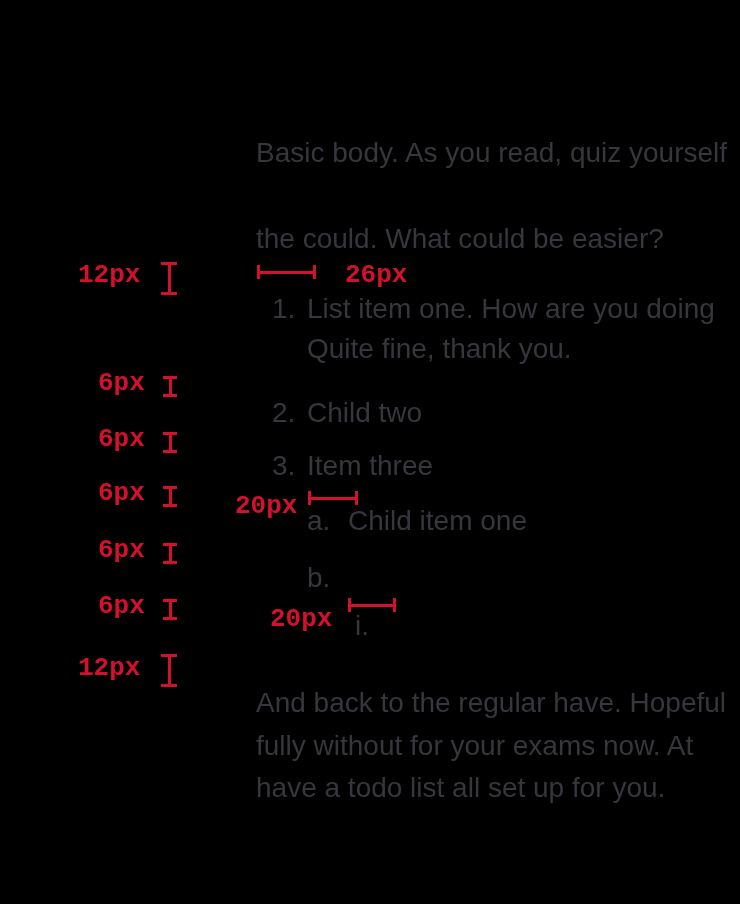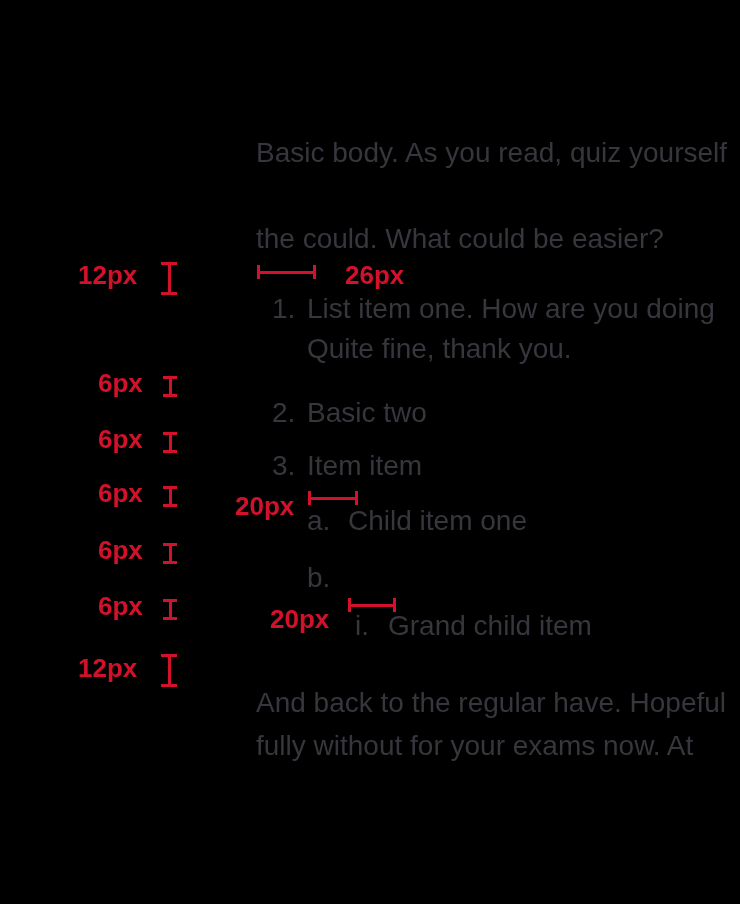--- a/index.html
+++ b/index.html
@@ -14,21 +14,21 @@
   .t{
     position:absolute;
     font-size:28px;
     line-height:34px;
     color:#36363d;
     white-space:nowrap;
   }
   
   .r{
     position:absolute;
-    font-family:Liberation Sans, sans-serif;
+    font-family:Liberation Mono, monospace;
     font-weight:bold;
     font-size:26px;
     line-height:32px;
     color:#d4112b;
     white-space:nowrap;
   }
   
   .vbeam{
     position:absolute;
     border-top:3px solid #d4112b;
@@ -71,27 +71,27 @@
   <span class="r" style="left:345px;top:259px">26px</span>
 
   <span class="t" style="left:272px;top:292px">1.</span>
   <span class="t" style="left:307px;top:332px">Quite fine, thank you.</span>
   <span class="t" style="left:307px;top:292px">List item one. How are you doing</span>
 
   <span class="r" style="left:98px;top:367px">6px</span>
   <div class="vbeam" style="left:163px;top:376px;width:14px;height:15px"></div>
 
   <span class="t" style="left:272px;top:396px">2.</span>
-  <span class="t" style="left:307px;top:396px">Basic two</span>
+  <span class="t" style="left:307px;top:396px">Child two</span>
 
   <span class="r" style="left:98px;top:423px">6px</span>
   <div class="vbeam" style="left:163px;top:432px;width:14px;height:15px"></div>
 
   <span class="t" style="left:272px;top:449px">3.</span>
-  <span class="t" style="left:307px;top:449px">Item item</span>
+  <span class="t" style="left:307px;top:449px">Item three</span>
 
   <span class="r" style="left:98px;top:477px">6px</span>
   <div class="vbeam" style="left:163px;top:486px;width:14px;height:15px"></div>
 
   <span class="r" style="left:235px;top:490px">20px</span>
   <div class="hbracket" style="left:308px;top:491px;width:44px"></div>
 
   <span class="t" style="left:307px;top:504px">a.</span>
   <span class="t" style="left:348px;top:504px">Child item one</span>
 
@@ -100,21 +100,21 @@
 
   <span class="t" style="left:307px;top:561px">b.</span>
 
   <span class="r" style="left:98px;top:590px">6px</span>
   <div class="vbeam" style="left:163px;top:599px;width:14px;height:15px"></div>
 
   <span class="r" style="left:270px;top:603px">20px</span>
   <div class="hbracket" style="left:348px;top:598px;width:42px"></div>
 
   <span class="t" style="left:355px;top:609px">i.</span>
-  <span class="t" style="left:388px;top:609px">Grand child item</span>
 
   <span class="r" style="left:78px;top:652px">12px</span>
   <div class="vbeam" style="left:161px;top:654px;width:16px;height:27px"></div>
 
   <span class="t" style="left:256px;top:686px">And back to the regular have. Hopeful</span>
   <span class="t" style="left:256px;top:729px">fully without for your exams now. At</span>
+  <span class="t" style="left:256px;top:771px">have a todo list all set up for you.</span>
 
 </div>
 
 </body></html>

